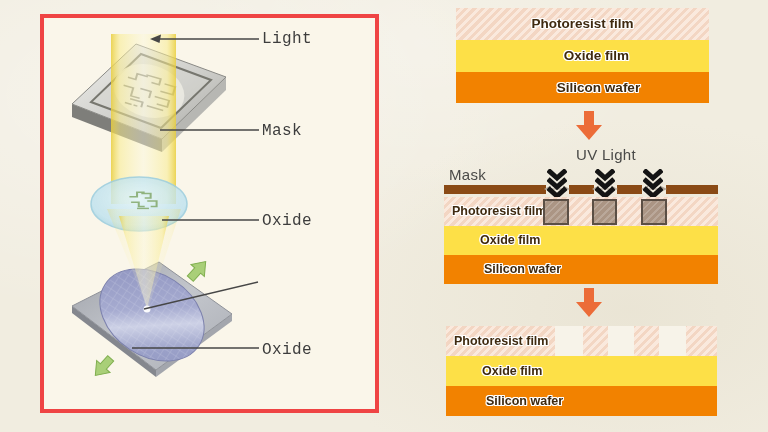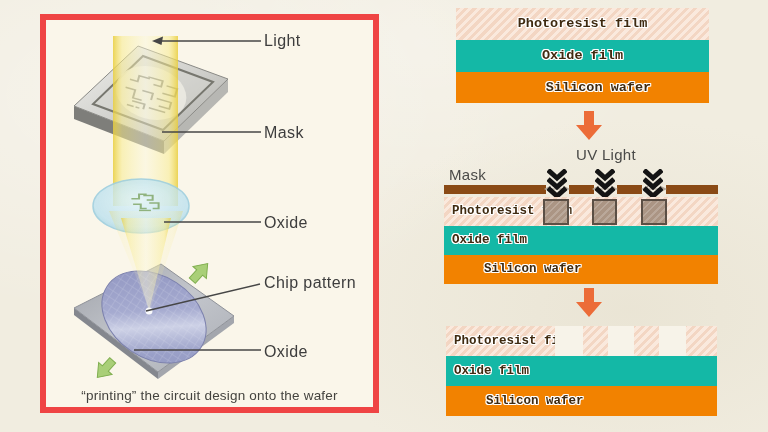--- a/index.html
+++ b/index.html
@@ -11,40 +11,40 @@
       radial-gradient(620px 360px at 18% 22%, rgba(255,255,255,.38), transparent 62%),
       radial-gradient(540px 320px at 82% 72%, rgba(221,213,192,.35), transparent 60%),
       radial-gradient(400px 260px at 55% 10%, rgba(255,255,255,.25), transparent 60%);
     position:relative;
   }
   .abs{position:absolute;}
 
   
   #left-panel{
     left:40px;top:14px;width:339px;height:399px;
-    background:#faf6ea;border:6px solid #ef4444;box-sizing:border-box;
+    background:#faf6ea;border:4px solid #ef4444;box-sizing:border-box;font-family:Liberation Mono, monospace;
   }
   .diagram-label{
     position:absolute;font-size:16px;color:#3d3d3d;letter-spacing:.4px;
     font-weight:500;white-space:nowrap;
   }
   #caption{
     position:absolute;left:0;top:368px;width:100%;text-align:center;
     font-size:13.5px;color:#44433f;letter-spacing:.2px;
   }
 
   
   .layer-row{position:absolute;box-sizing:border-box;}
   .hatch{
     background:repeating-linear-gradient(135deg,#f3d6c3 0 3px,#fae9dd 3px 6px);
   }
-  .oxide{background:#14b8a6;}
+  .oxide{background:#fde047;padding-left:28px;}
   .silicon{background:#f28200;padding-left:32px;}
   .layer-label{
-    font-family:Liberation Mono, monospace;
+    font-family:Liberation Sans, sans-serif;
     font-weight:bold;color:#3f2a10;white-space:nowrap;
     text-shadow:-1px -1px 0 #fff,1px -1px 0 #fff,-1px 1px 0 #fff,1px 1px 0 #fff,
                 0 -1px 0 #fff,0 1px 0 #fff,-1px 0 0 #fff,1px 0 0 #fff;
   }
   .centered-label{display:block;width:100%;text-align:center;font-size:13.5px;}
   .left-label{display:block;padding-left:8px;text-align:left;font-size:12.5px;}
   .small-caption{font-size:15px;color:#4a4a48;letter-spacing:.3px;white-space:nowrap;}
 
   .mask-bar{background:#8a4a15;}
   .mask-gap{background:#f1ede0;}
@@ -158,23 +158,21 @@
       <line x1="118" y1="202" x2="215" y2="202"></line>
       <line x1="100" y1="291" x2="214" y2="264"></line>
       <line x1="88" y1="330" x2="215" y2="330"></line>
     </g>
     <polygon points="106,21 117,16.5 115.5,25" fill="#464646"></polygon>
   </svg>
 
   <div class="diagram-label" style="left:218px;top:12px">Light</div>
   <div class="diagram-label" style="left:218px;top:104px">Mask</div>
   <div class="diagram-label" style="left:218px;top:194px">Oxide</div>
-  <div class="diagram-label" style="left:218px;top:254px">Chip pattern</div>
   <div class="diagram-label" style="left:218px;top:323px">Oxide</div>
-  <div id="caption">“printing” the circuit design onto the wafer</div>
 </div>
 
 <div>
   <div class="layer-row hatch" style="left:456px;top:8px;width:253px;height:32px;line-height:32px;">
     <span class="layer-label centered-label">Photoresist film</span>
   </div>
   <div class="layer-row oxide" style="left:456px;top:40px;width:253px;height:32px;line-height:32px;">
     <span class="layer-label centered-label">Oxide film</span>
   </div>
   <div class="layer-row silicon" style="left:456px;top:72px;width:253px;height:31px;line-height:31px;">

